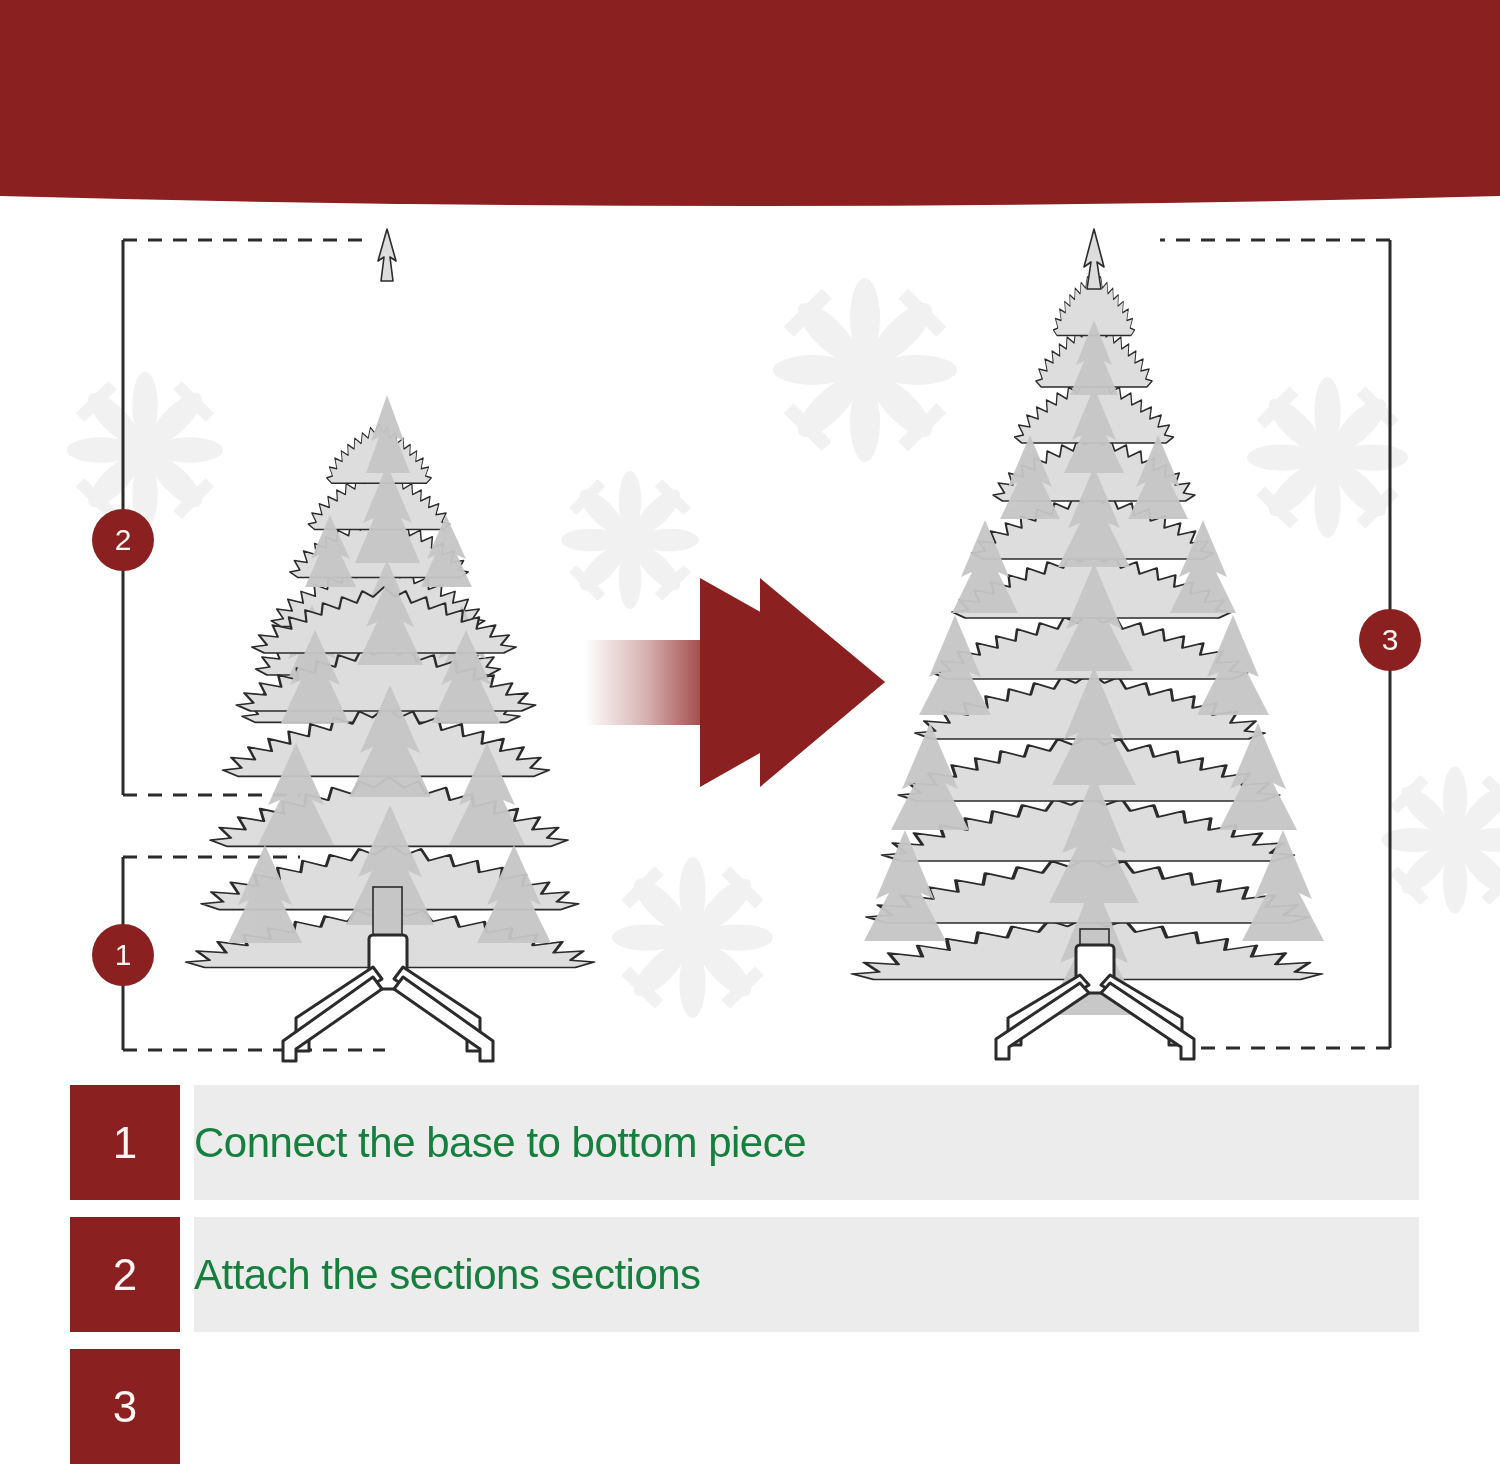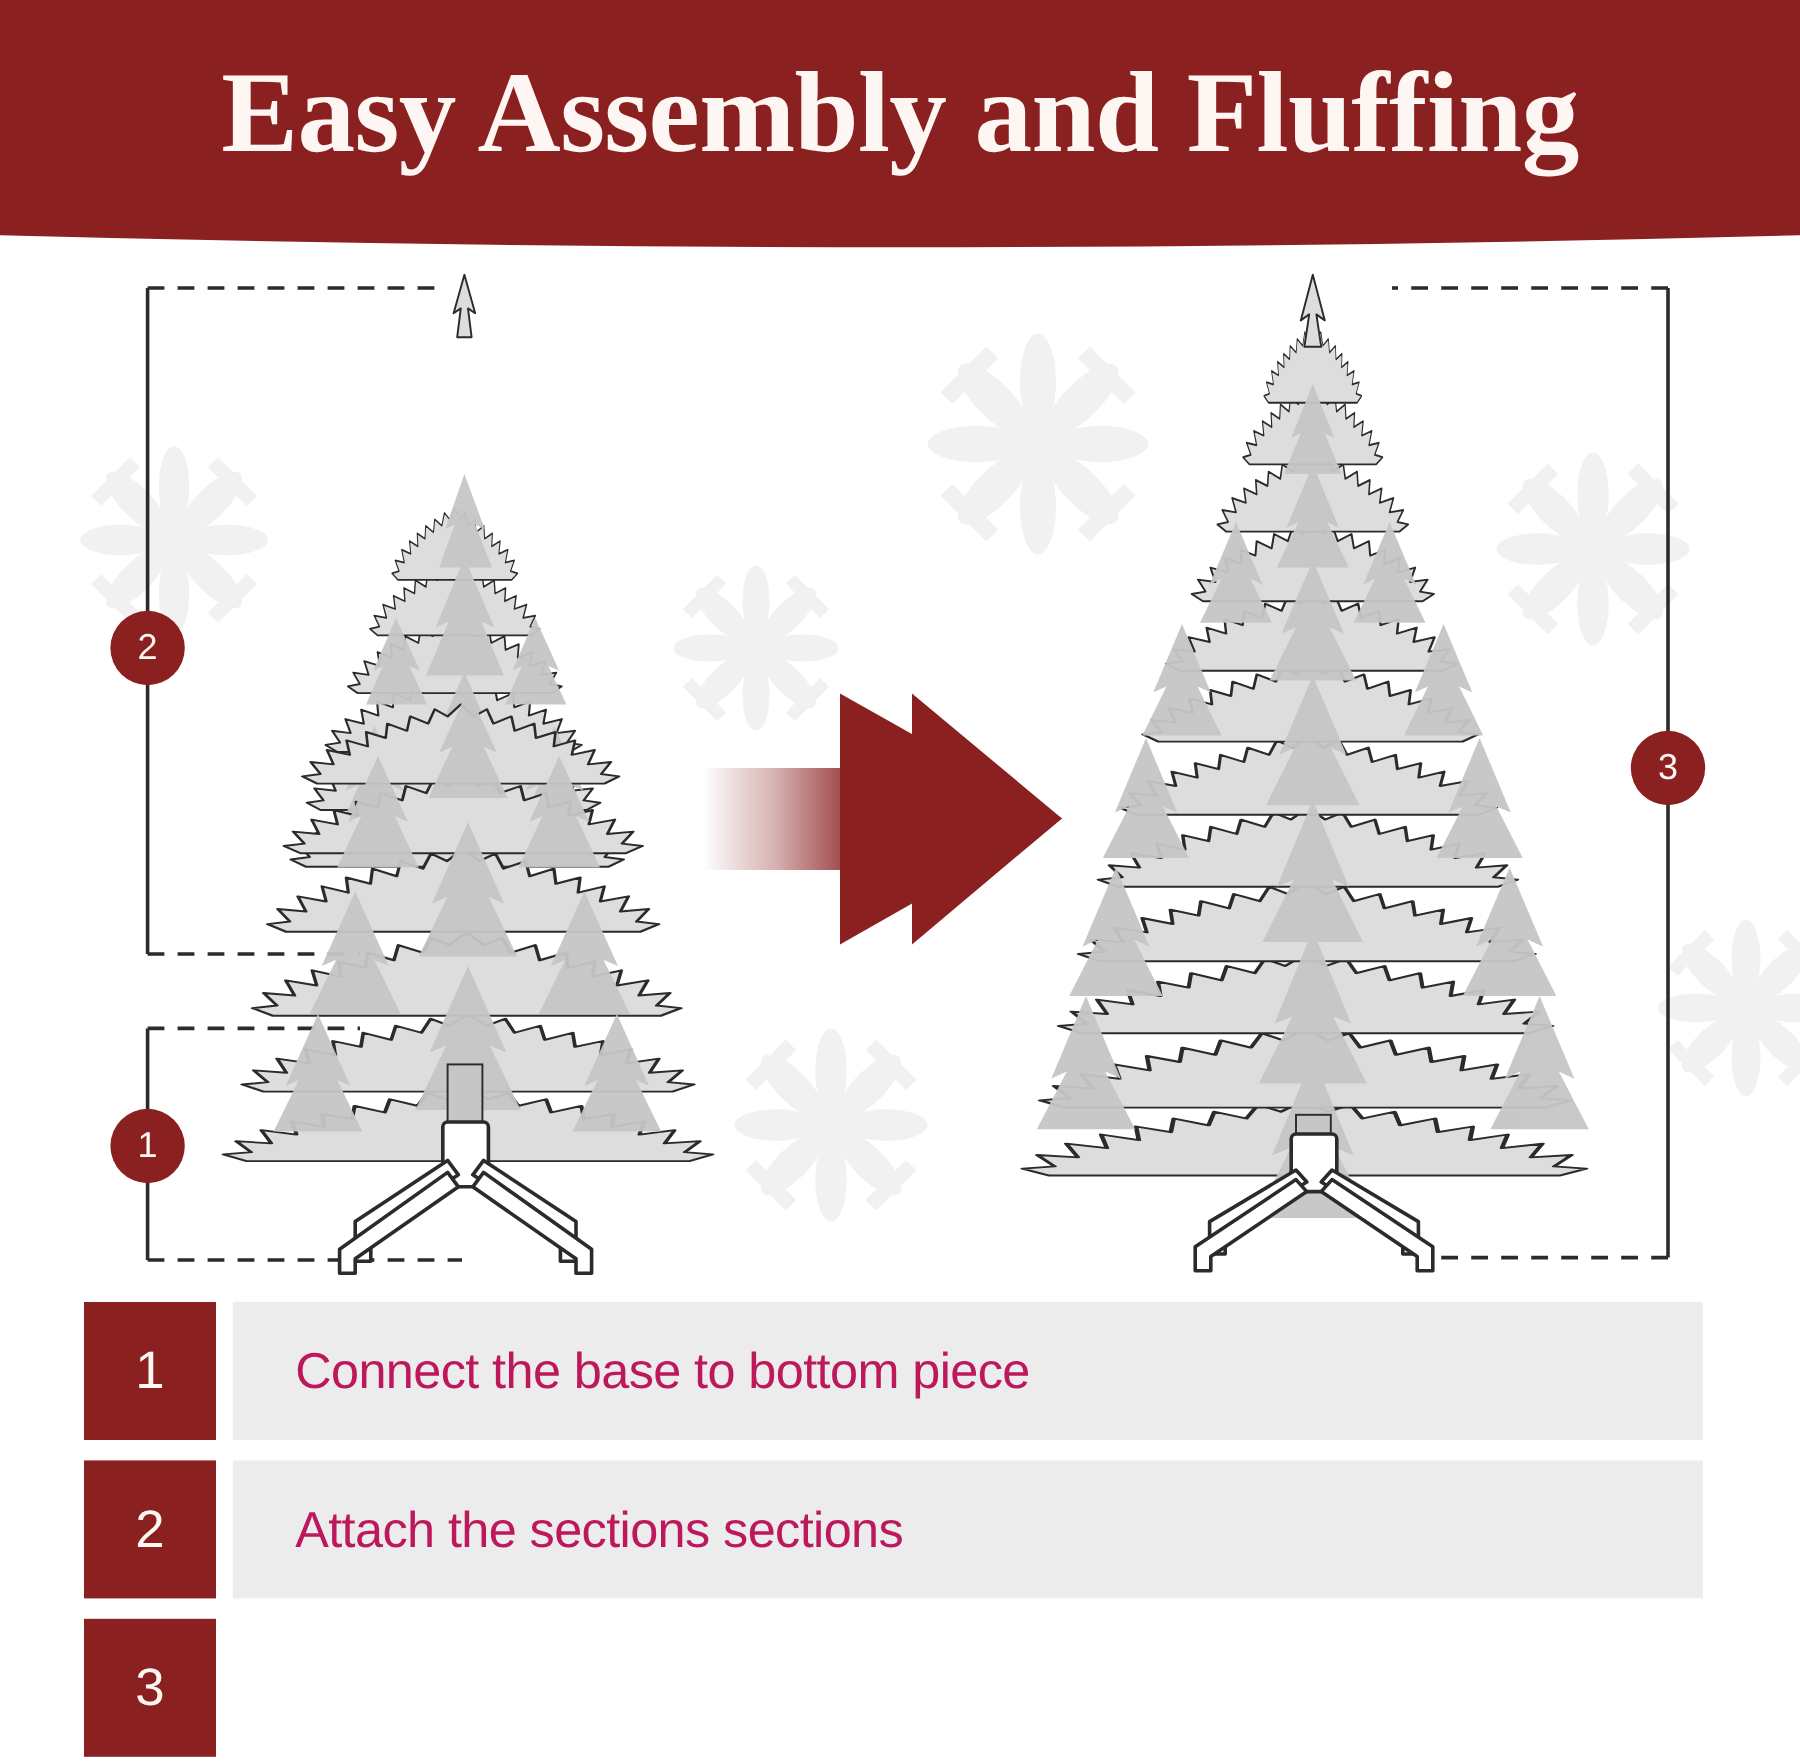--- a/index.html
+++ b/index.html
@@ -26,33 +26,32 @@
   #badge-3{left:1359px;top:394px;}
 
   
   .steps{position:absolute;left:0;top:1085px;width:1500px;}
   .step-row{display:flex;align-items:stretch;height:115px;margin-bottom:17px;}
   .step-num{width:110px;min-width:110px;background:#8b2020;color:#fdf6f3;
       display:flex;align-items:center;justify-content:center;
       font-size:44px;font-family:"Liberation Sans",sans-serif;}
   .step-gap{width:14px;}
   .step-text{flex:1;background:#ececec;display:flex;align-items:center;
-      padding-left:52px;box-sizing:border-box;margin-right:81px;
-      font-size:42px;color:#be185d;font-family:"Liberation Sans",sans-serif;
+      box-sizing:border-box;margin-right:81px;
+      font-size:42px;color:#15803d;font-family:"Liberation Sans",sans-serif;
       letter-spacing:-0.5px;}
   .steps-inner{padding-left:70px;}
 </style>
 </head>
 <body>
 
 <div class="banner">
   <svg class="banner-svg" width="1500" height="215" viewBox="0 0 1500 215">
     <path d="M0,0 L1500,0 L1500,196 Q750,216 0,196 Z" fill="#8b2020"></path>
   </svg>
-  <div class="banner-title">Easy Assembly and Fluffing</div>
 </div>
 
 <div class="diagram">
   <svg class="diagram-svg" width="1500" height="860" viewBox="0 0 1500 860">
 
     <defs>
 
       <linearGradient id="arrowFade" x1="0" y1="0" x2="1" y2="0">
         <stop offset="0%" stop-color="#8b2020" stop-opacity="0"></stop>
         <stop offset="35%" stop-color="#8b2020" stop-opacity="0.35"></stop>

